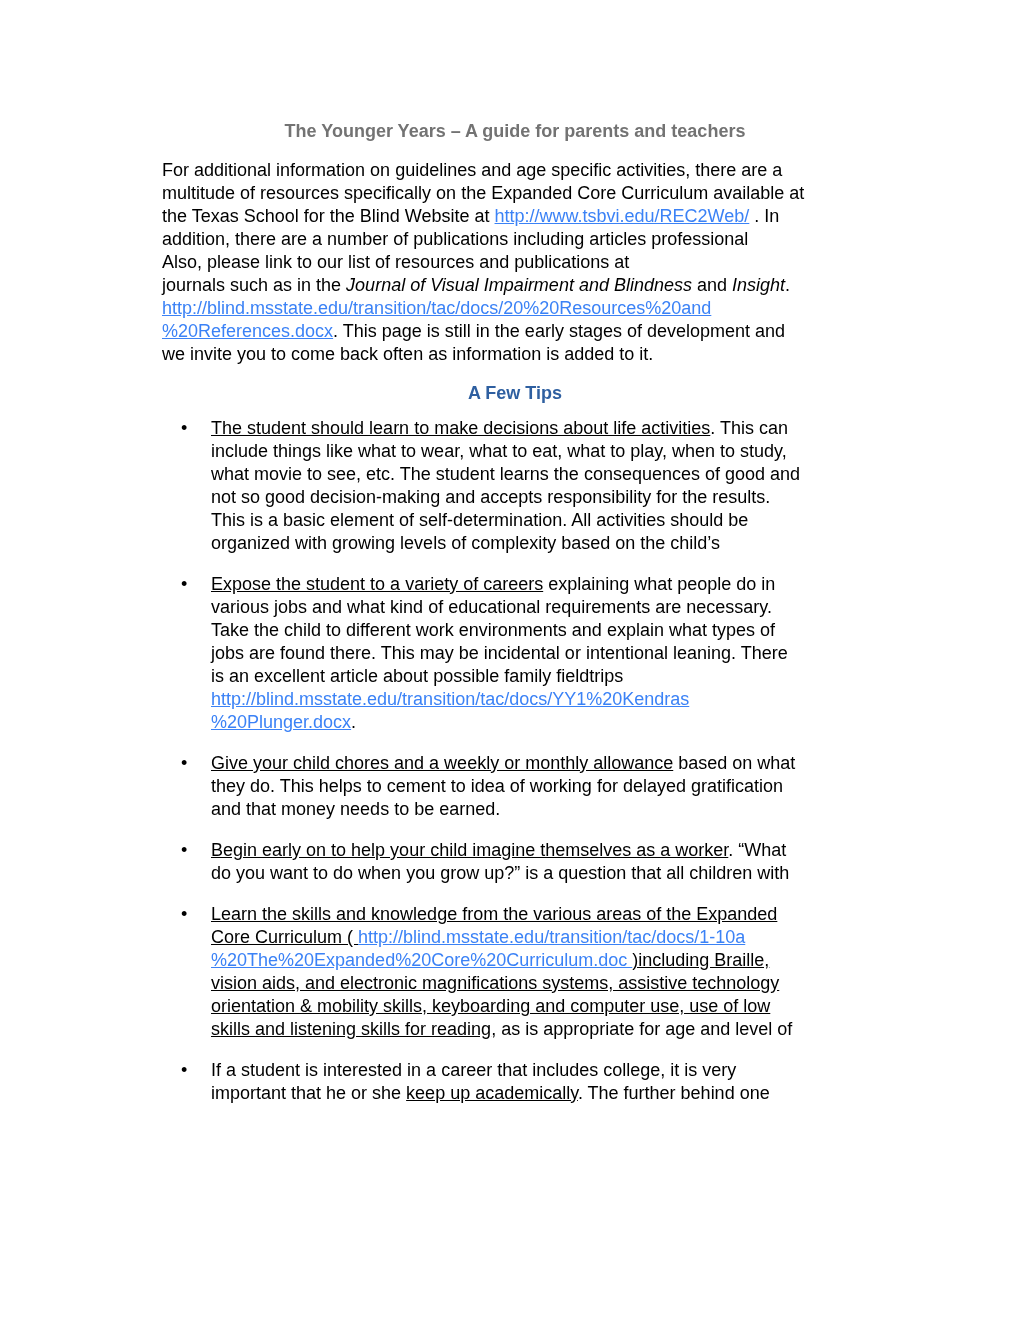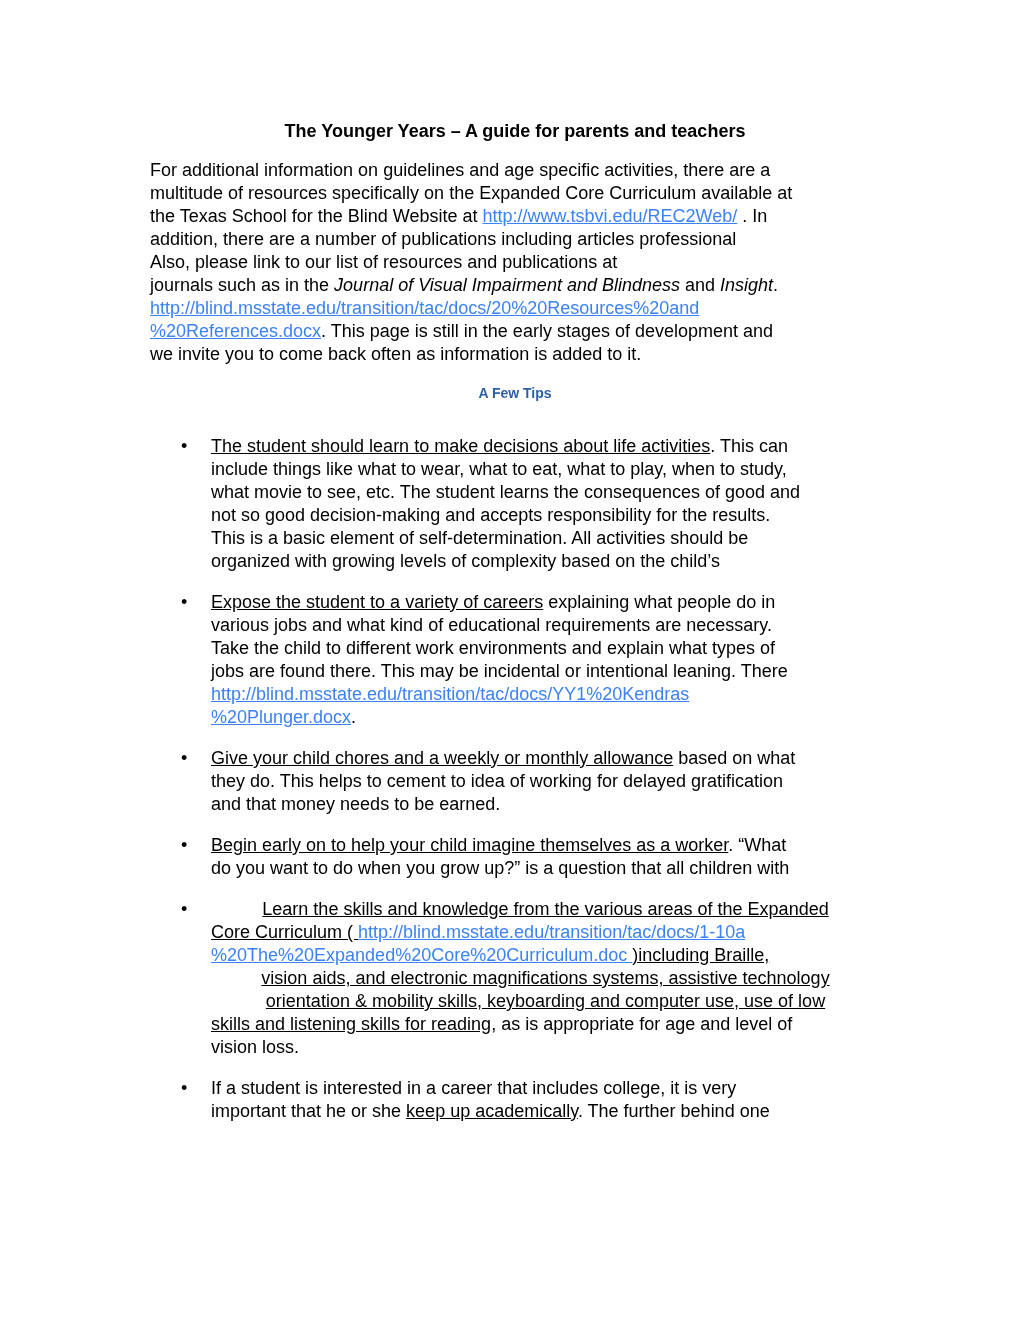--- a/index.html
+++ b/index.html
@@ -1,26 +1,26 @@
 <!DOCTYPE html>
 <html><head>
 <meta charset="utf-8">
 <style>
   html, body { margin: 0; padding: 0; background: #ffffff; }
   body { width: 1020px; height: 1320px; position: relative; overflow: hidden;
          font-family: "Liberation Sans", sans-serif; color: #000; }
   .page { position: absolute; left: 150px; top: 120px; width: 730px; }
-  .title { text-align: center; font-weight: bold; font-size: 18px; color: #000000;
+  .title { text-align: center; font-weight: bold; font-size: 18px; color: #737373;
            line-height: 23px; margin: 0 0 16px 0; }
-  .para { font-size: 18px; line-height: 23px; margin: 0; }
+  .para { font-size: 18px; line-height: 23px; margin: 12px; }
   .line { display: block; white-space: nowrap; }
-  .tips-heading { text-align: center; font-weight: bold; font-size: 14px; color: #2e5fa0;
-                  line-height: 23px; margin: 16px 0 30px 0; }
+  .tips-heading { text-align: center; font-weight: bold; font-size: 18px; color: #2e5fa0;
+                  line-height: 23px; margin: 16px 0 12px 0; }
   a { color: #3b82f6; text-decoration: underline; }
-  .u { text-decoration: underline; text-align: center; }
+  .u { text-decoration: underline; }
   ul { list-style: none; margin: 0; padding: 0; }
   li { position: relative; padding-left: 61px; font-size: 18px; line-height: 23px; margin-bottom: 18px; }
   .bullet { position: absolute; left: 31px; top: 0; }
 </style>
 </head>
 <body>
 
 <div class="page">
   <h1 class="title">The Younger Years – A guide for parents and teachers</h1>
 
@@ -47,20 +47,21 @@
       <span class="line">not so good decision-making and accepts responsibility for the results.</span>
       <span class="line">This is a basic element of self-determination. All activities should be</span>
       <span class="line">organized with growing levels of complexity based on the child’s</span>
     </li>
     <li>
       <span class="bullet">•</span>
       <span class="line"><span class="u">Expose the student to a variety of careers</span><span> explaining what people do in</span></span>
       <span class="line">various jobs and what kind of educational requirements are necessary.</span>
       <span class="line">Take the child to different work environments and explain what types of</span>
       <span class="line">jobs are found there. This may be incidental or intentional leaning.  There</span>
+      <span class="line">is an excellent article about possible family fieldtrips</span>
       <span class="line"><a href="#">http://blind.msstate.edu/transition/tac/docs/YY1%20Kendras</a></span>
       <span class="line"><a href="#">%20Plunger.docx</a><span>.</span></span>
     </li>
     <li>
       <span class="bullet">•</span>
       <span class="line"><span class="u">Give your child chores and a weekly or monthly allowance</span><span> based on what</span></span>
       <span class="line">they do.  This helps to cement to idea of working for delayed gratification</span>
       <span class="line">and that money needs to be earned.</span>
     </li>
     <li>
@@ -69,21 +70,20 @@
       <span class="line">do you want to do when you grow up?” is a question that all children with</span>
     </li>
     <li>
       <span class="bullet">•</span>
       <span class="line u">Learn the skills and knowledge from the various areas of the Expanded </span>
       <span class="line"><span class="u">Core Curriculum ( </span><a href="#">http://blind.msstate.edu/transition/tac/docs/1-10a</a></span>
       <span class="line"><a href="#">%20The%20Expanded%20Core%20Curriculum.doc </a><span class="u">)including Braille, </span></span>
       <span class="line u">vision aids, and electronic magnifications systems, assistive technology </span>
       <span class="line u">orientation &amp; mobility skills, keyboarding and computer use, use of low </span>
       <span class="line"><span class="u">skills and listening skills for reading</span><span>, as is appropriate for age and level of</span></span>
-      <span class="line">vision loss.</span>
     </li>
     <li>
       <span class="bullet">•</span>
       <span class="line">If a student is interested in a career that includes college, it is very</span>
       <span class="line"><span>important that he or she </span><span class="u">keep up academically</span><span>.  The further behind one</span></span>
     </li>
   </ul>
 </div>
 
 </body></html>

